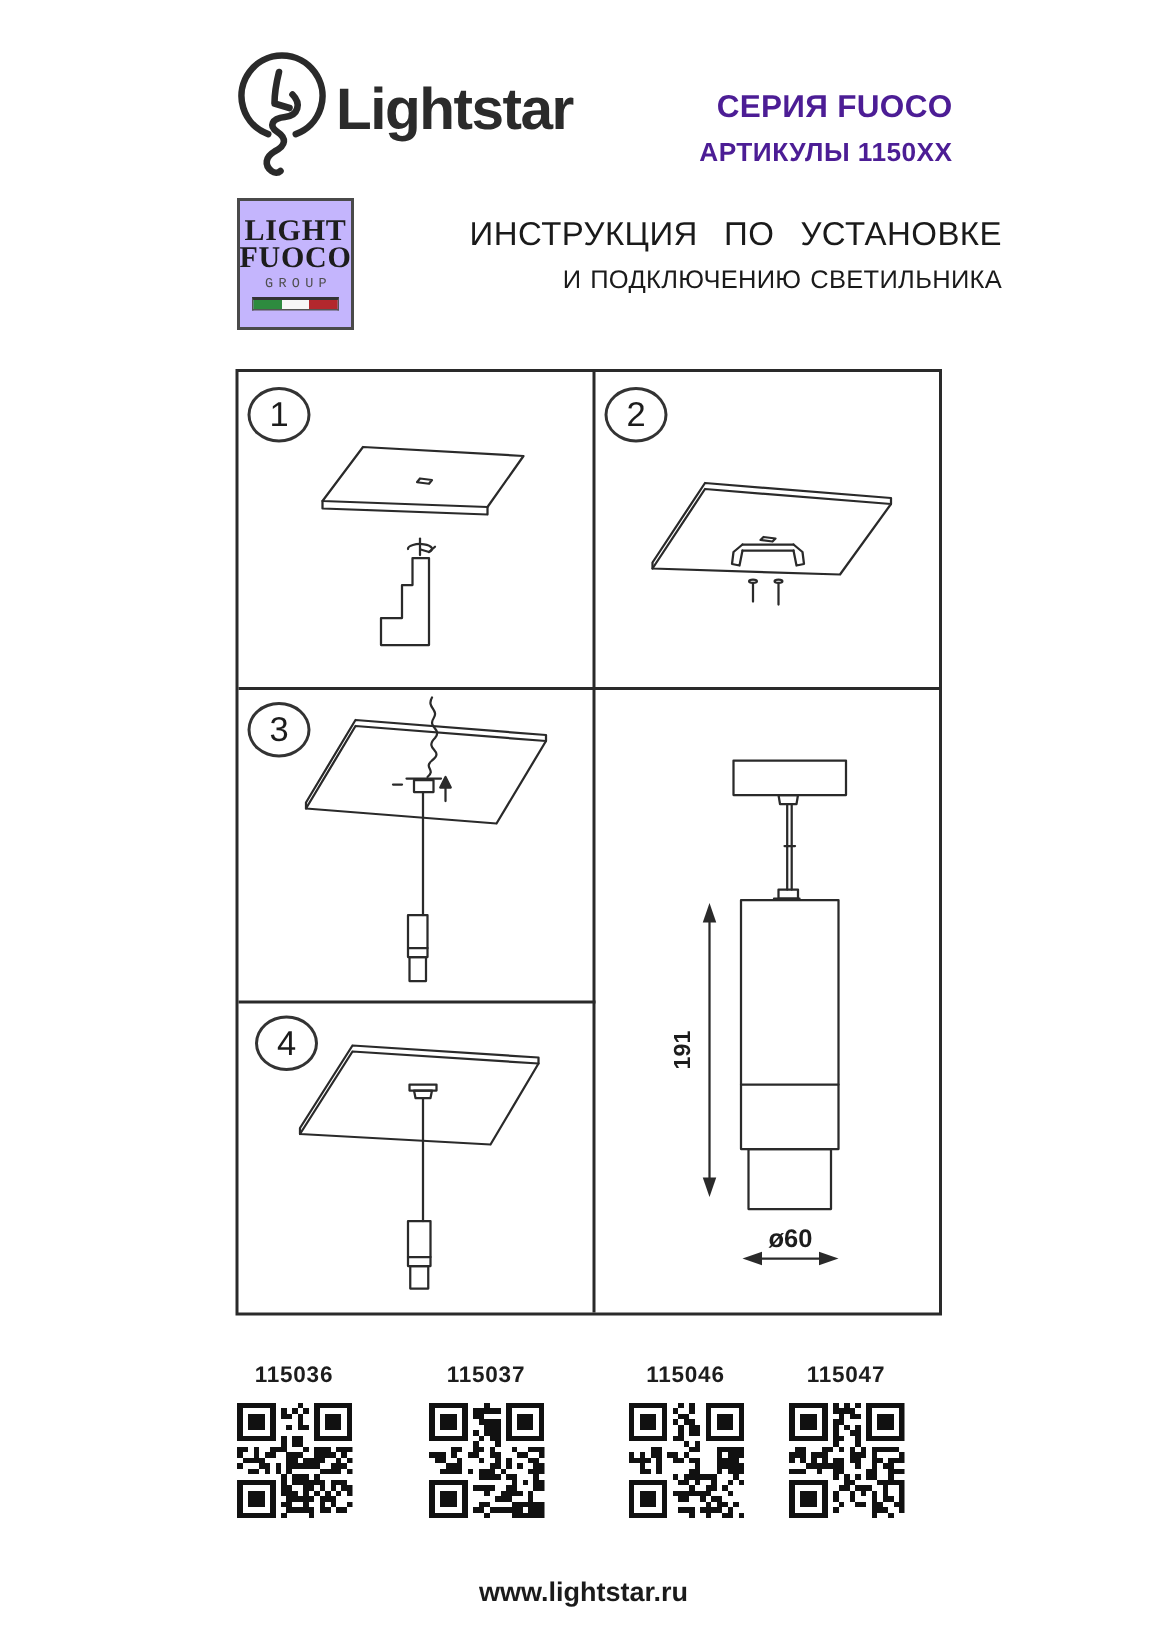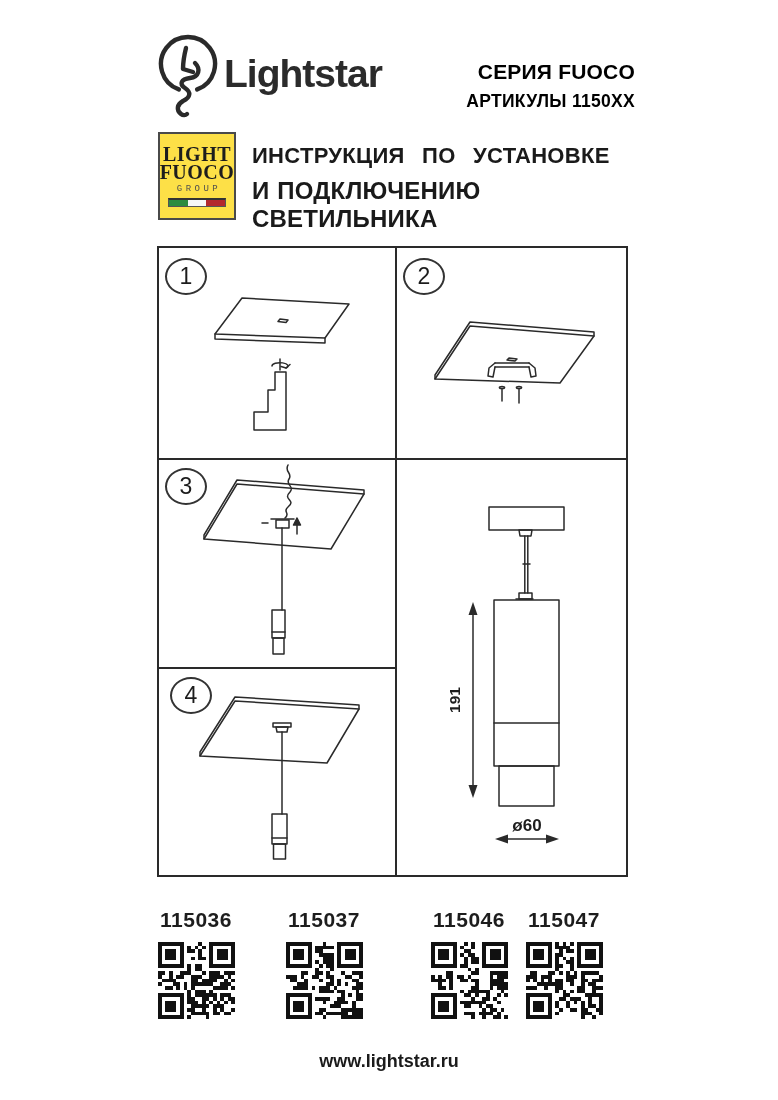--- a/index.html
+++ b/index.html
@@ -3,48 +3,48 @@
 <meta charset="utf-8">
 <style>
   html,body{margin:0;padding:0;background:#ffffff;}
   .page{position:relative;width:778px;height:1100px;background:#fff;
         font-family:"Liberation Sans","DejaVu Sans",sans-serif;color:#1f1f1f;overflow:hidden;}
   .abs{position:absolute;}
 
   
   .bulb{left:156px;top:30px;}
   .wordmark{left:224px;top:52px;font-size:39px;font-weight:700;color:#2b2b2b;letter-spacing:-1px;}
-  .series{right:143px;top:60px;text-align:right;color:#000000;margin-left:17px;}
+  .series{right:143px;top:60px;text-align:right;color:#4c1d95;margin-left:17px;}
   .series-l1{font-size:21px;font-weight:700;letter-spacing:.2px;}
   .series-l2{font-size:17.5px;font-weight:700;margin-top:7px;letter-spacing:.3px;}
 
   .groupbox{left:158px;top:132px;width:78px;height:88px;border:2px solid #4a4a4a;box-sizing:border-box;
-            display:flex;flex-direction:column;align-items:center;justify-content:center;background:#fde047;}
+            display:flex;flex-direction:column;align-items:center;justify-content:center;background:#c4b5fd;}
   .gl-serif{font-family:"Liberation Serif","DejaVu Serif",serif;font-weight:700;font-size:20px;
             line-height:.92;color:#1d1d1d;letter-spacing:.5px;}
   .gl-group{font-size:9px;letter-spacing:3.5px;color:#4f4f4f;margin:3px 0 0 4px;font-family:Liberation Mono, monospace;}
   .flag{width:56px;height:6px;margin-top:4px;border:1px solid #555;border-top:2px solid #333;display:flex;}
   .flag>div{flex:1;}
 
-  .title{left:252px;top:143px;width:416px;text-align:left;font-weight:700;color:#1a1a1a;}
+  .title{left:252px;top:143px;width:416px;text-align:right;font-weight:400;color:#1a1a1a;}
   .title-l1{font-size:22px;word-spacing:11px;letter-spacing:.3px;}
-  .title-l2{font-size:24px;word-spacing:1px;margin-top:8px;letter-spacing:.2px;}
+  .title-l2{font-size:17px;word-spacing:1px;margin-top:8px;letter-spacing:.2px;}
 
   
   .grid{left:157px;top:246px;width:471px;height:631px;border:2px solid #2a2a2a;box-sizing:border-box;}
   .vline{position:absolute;left:236px;top:0;width:2px;height:627px;background:#2a2a2a;}
   .hline1{position:absolute;left:0;top:210px;width:467px;height:2px;background:#2a2a2a;}
   .hline2{position:absolute;left:0;top:419px;width:238px;height:2px;background:#2a2a2a;}
   .cell{position:absolute;}
   .badge{position:absolute;width:38px;height:33px;border:2px solid #333;border-radius:50%;
          display:flex;align-items:center;justify-content:center;font-size:23px;background:#fff;color:#1c1c1c;}
 
   
   .article{position:absolute;width:120px;text-align:center;}
-  .article-num{font-size:21px;font-weight:700;letter-spacing:.5px;color:#1d1d1d;}
+  .article-num{font-size:15px;font-weight:700;letter-spacing:.5px;color:#1d1d1d;}
   .qr{margin:10px auto 0;width:77px;height:77px;}
 
   .footer{left:0;top:1051px;width:778px;text-align:center;font-size:18px;font-weight:700;color:#1b1b1b;}
 
   .draw{stroke:#2a2a2a;stroke-width:1.5;fill:none;stroke-linecap:round;stroke-linejoin:round;}
 </style>
 </head>
 <body>
 
 <div class="page">
@@ -482,21 +482,21 @@
             <rect x="7.3" y="7.3" width="10.95" height="10.95"></rect>
             <rect x="51.1" y="0" width="25.55" height="25.55"></rect>
             <rect fill="#fff" x="54.75" y="3.65" width="18.25" height="18.25"></rect>
             <rect x="58.4" y="7.3" width="10.95" height="10.95"></rect>
             <rect x="0" y="51.1" width="25.55" height="25.55"></rect>
             <rect fill="#fff" x="3.65" y="54.75" width="18.25" height="18.25"></rect>
             <rect x="7.3" y="58.4" width="10.95" height="10.95"></rect>
           </g>
         </svg></div>
   </div>
-  <div class="abs article" style="left:409px;top:908px">
+  <div class="abs article" style="left:397px;top:908px">
     <div class="article-num">115046</div>
     <div class="qr"><svg width="77" height="77" viewBox="0 0 76.64999999999999 76.64999999999999" shape-rendering="crispEdges">
           <g fill="#111111">
             <rect x="32.85" y="0.00" width="3.65" height="3.65"></rect>
             <rect x="40.15" y="0.00" width="3.65" height="3.65"></rect>
             <rect x="29.20" y="3.65" width="3.65" height="3.65"></rect>
             <rect x="40.15" y="3.65" width="3.65" height="3.65"></rect>
             <rect x="32.85" y="7.30" width="3.65" height="3.65"></rect>
             <rect x="36.50" y="7.30" width="3.65" height="3.65"></rect>
             <rect x="29.20" y="10.95" width="3.65" height="3.65"></rect>

